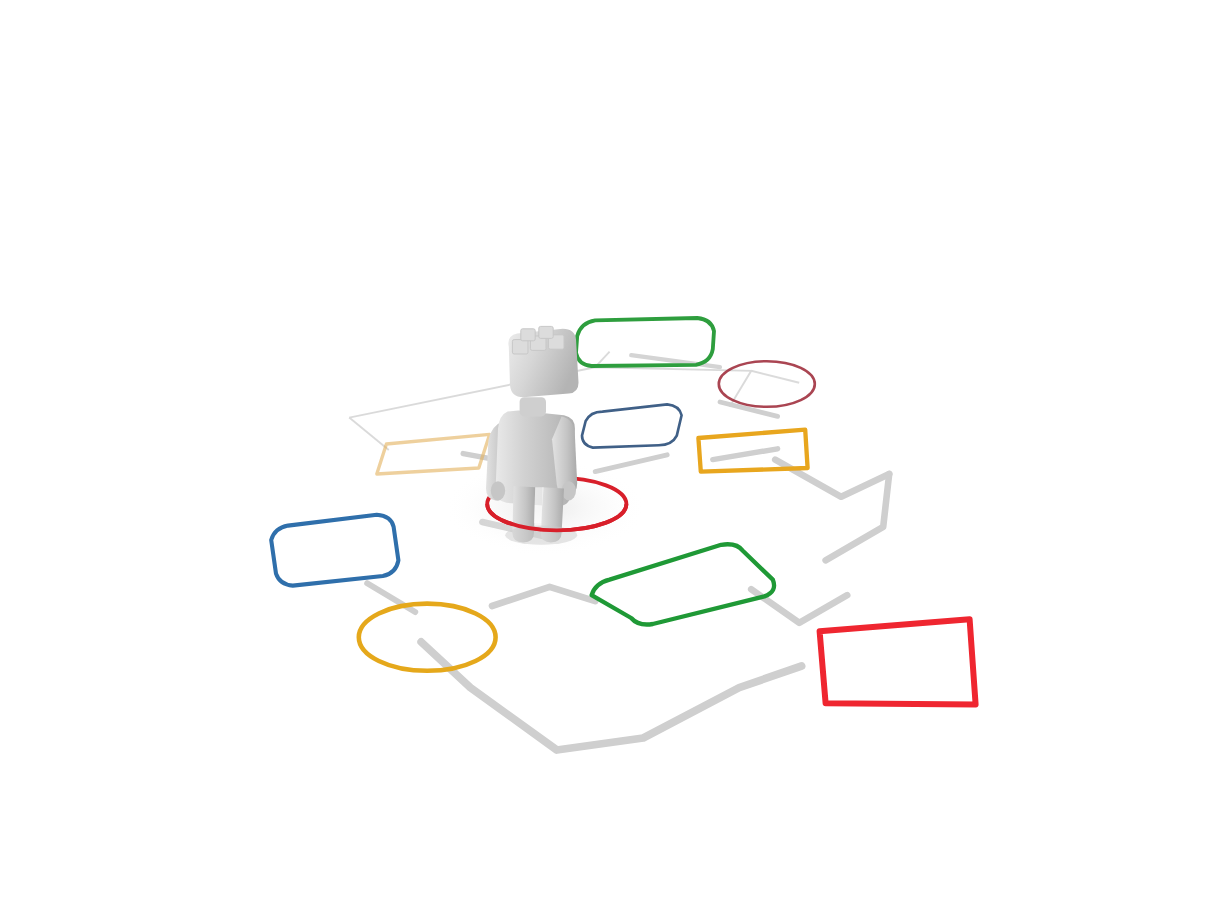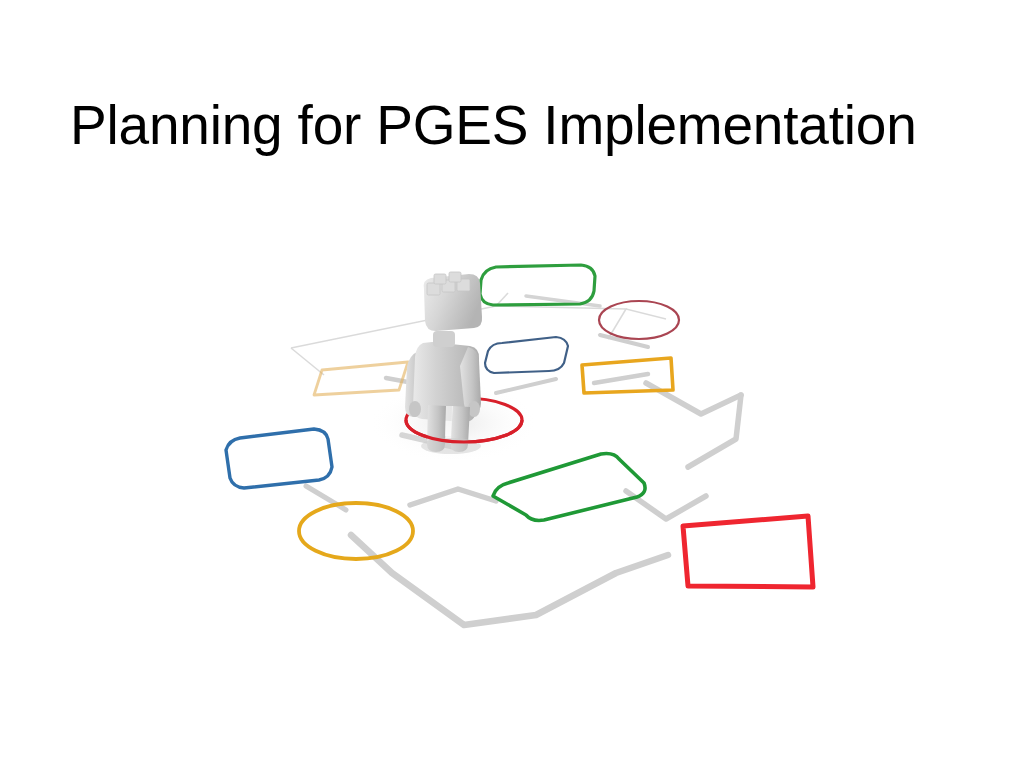--- a/index.html
+++ b/index.html
@@ -45,21 +45,20 @@
     display: block;
     width: 650px;
     height: 400px;
   }
 </style>
 </head>
 <body>
 
 <div id="slide">
 
-  <h1 id="slide-title">Planning for PGES Implementation</h1>
 
   <div id="diagram-wrap">
     <svg id="diagram-svg" viewBox="0 0 650 400" xmlns="http://www.w3.org/2000/svg">
 
       <defs>
         <linearGradient id="bodyGrad" x1="0" y1="0" x2="1" y2="0">
           <stop offset="0%" stop-color="#e9e9e9"></stop>
           <stop offset="35%" stop-color="#d2d2d2"></stop>
           <stop offset="75%" stop-color="#bdbdbd"></stop>
           <stop offset="100%" stop-color="#adadad"></stop>

